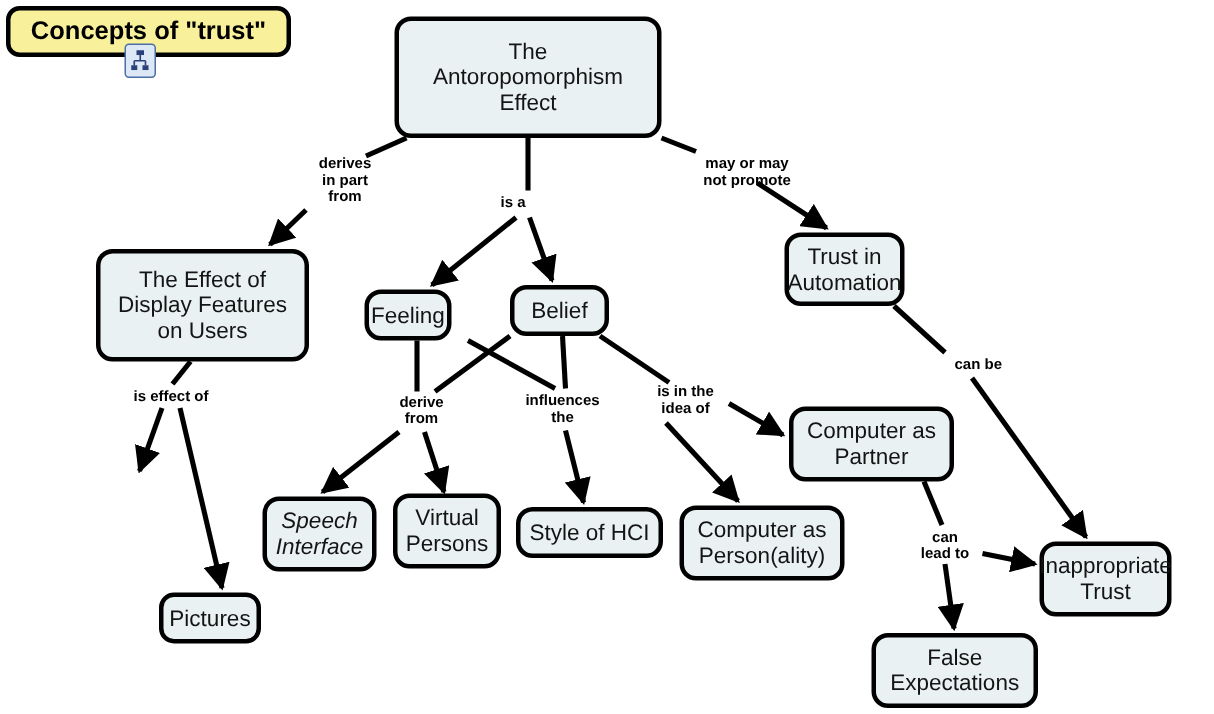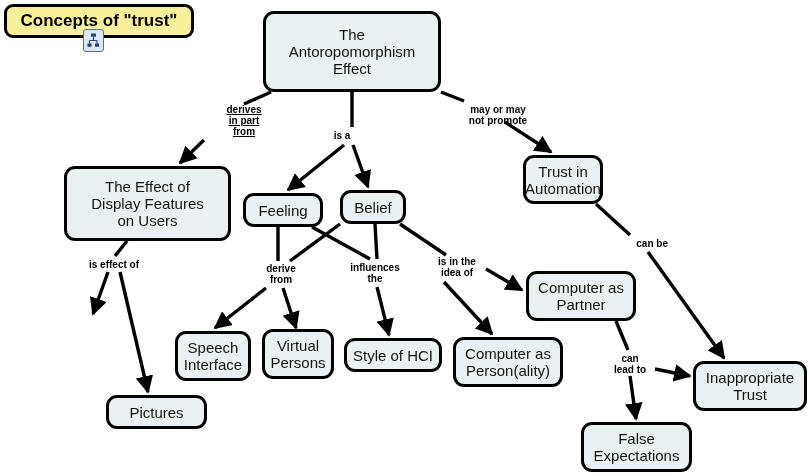--- a/index.html
+++ b/index.html
@@ -149,55 +149,55 @@
       <rect x="0.5" y="10.5" width="4" height="3.2" fill="#2b3f7a"></rect>
       <rect x="8" y="10.5" width="4" height="3.2" fill="#2b3f7a"></rect>
       <path d="M 6.5 3.7 L 6.5 7.5 M 2.5 7.5 L 10 7.5 M 2.5 7.5 L 2.5 10.5 M 10 7.5 L 10 10.5" stroke="#2b3f7a" stroke-width="1.1" fill="none"></path>
     </svg>
   </div>
 
   <div class="node" style="left:263px; top:11px; width:178px; height:81px;">The
 Antoropomorphism
 Effect</div>
 
-  <div class="node" style="left:64px; top:166px; width:167px; height:75px;">The Effect of
+  <div class="node" style="left:64px; top:166px; width:142px; height:75px;">The Effect of
 Display Features
 on Users</div>
 
-  <div class="node" style="left:243px; top:193px; width:80px; height:34px;">Feeling</div>
+  <div class="node" style="left:243px; top:193px; width:58px; height:34px;">Feeling</div>
 
   <div class="node" style="left:340px; top:190px; width:66px; height:34px;">Belief</div>
 
   <div class="node" style="left:523px; top:155px; width:80px; height:49px;">Trust in
 Automation</div>
 
 
-  <div class="node" style="left:106px; top:395px; width:101px; height:34px;">Pictures</div>
-
-  <div class="node" style="left:175px; top:331px; width:76px; height:50px;">Speech
+  <div class="node" style="left:106px; top:395px; width:68px; height:34px;border-radius:10px;">Pictures</div>
+
+  <div class="node" style="left:175px; top:331px; width:76px; height:50px;font-style:italic;">Speech
 Interface</div>
 
   <div class="node" style="left:262px; top:329px; width:72px; height:50px;">Virtual
 Persons</div>
 
   <div class="node" style="left:344px; top:338px; width:98px; height:34px;">Style of HCI</div>
 
   <div class="node" style="left:453px; top:337px; width:110px; height:50px;">Computer as
 Person(ality)</div>
 
   <div class="node" style="left:526px; top:271px; width:110px; height:50px;">Computer as
 Partner</div>
 
-  <div class="node" style="left:693px; top:361px; width:114px; height:50px;text-align:center;">Inappropriate
+  <div class="node" style="left:693px; top:361px; width:88px; height:50px;text-align:center;">Inappropriate
 Trust</div>
 
   <div class="node" style="left:581px; top:422px; width:111px; height:50px;">False
 Expectations</div>
 
-  <div class="link-label" style="left:214px; top:104px; width:60px;text-decoration:underline;">derives
+  <div class="link-label" style="left:200px; top:104px; width:60px;">derives
 in part
 from</div>
 
   <div class="link-label" style="left:325px; top:130px; width:34px;">is a</div>
 
   <div class="link-label" style="left:458px; top:104px; width:80px;">may or may
 not promote</div>
 
   <div class="link-label" style="left:81px; top:259px; width:66px;">is effect of</div>
 

